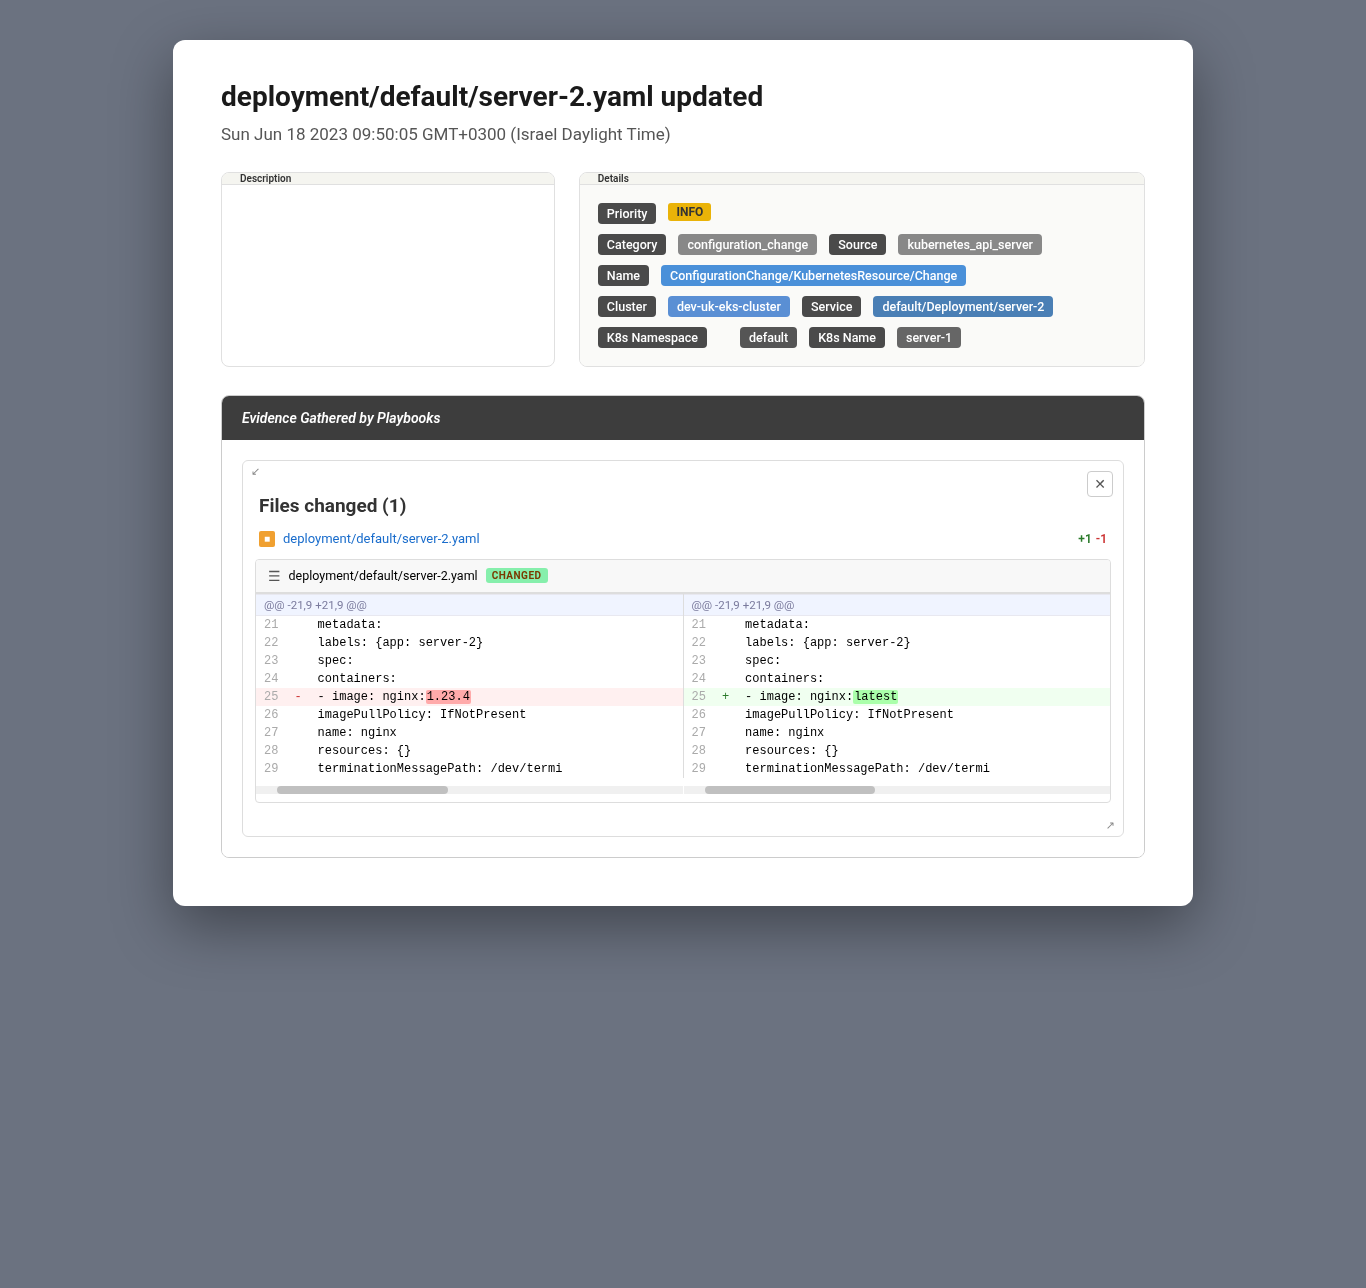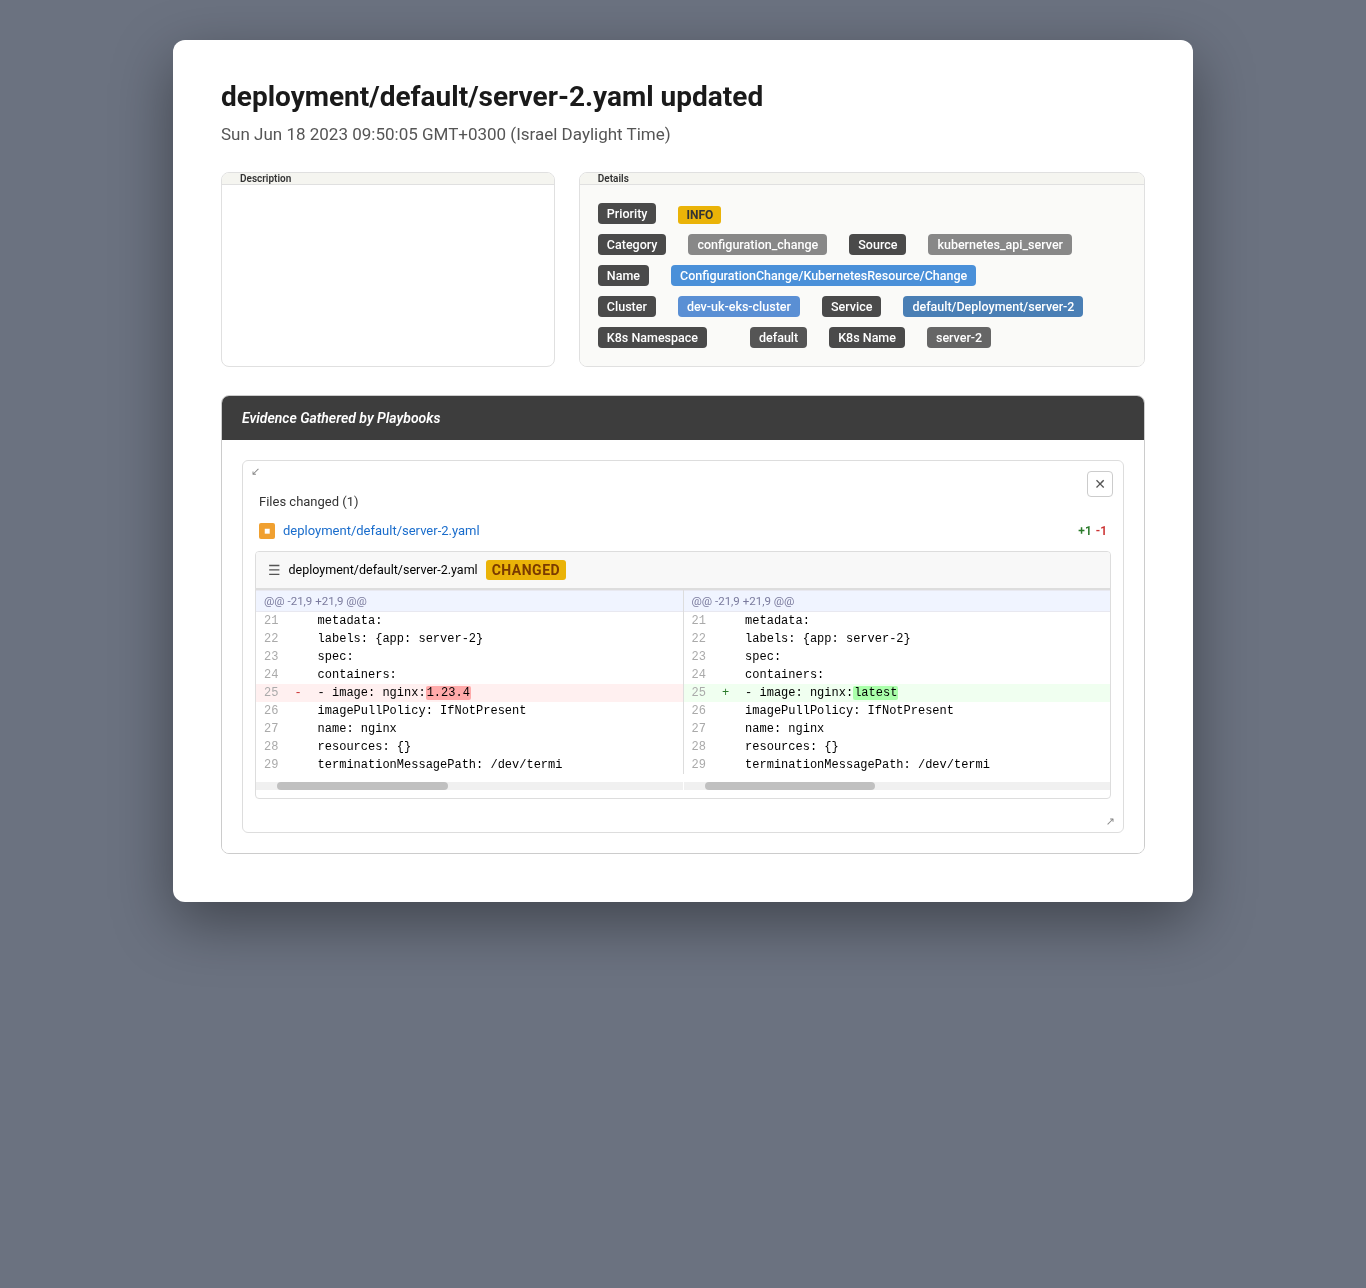--- a/index.html
+++ b/index.html
@@ -68,23 +68,23 @@
       color: #444;
       line-height: 1.5;
     }
     .details-grid {
       display: flex;
       flex-direction: column;
       gap: 10px;
     }
     .detail-row {
       display: flex;
-      align-items: flex-end;
+      align-items: flex-start;
       flex-wrap: wrap;
-      gap: 22px;
+      gap: 12px;
     }
     .tag {
       display: inline-flex;
       align-items: center;
       border-radius: 4px;
       font-size: 12.5px;
       font-weight: 500;
       padding: 3px 9px;
     }
     .tag-label {
@@ -161,22 +161,22 @@
       cursor: pointer;
       display: flex;
       align-items: center;
       justify-content: center;
       font-size: 14px;
       color: #555;
       z-index: 10;
     }
     .files-changed-header {
       padding: 12px 16px 8px 16px;
-      font-size: 13px;
-      font-weight: 400;
+      font-size: 19px;
+      font-weight: 700;
       color: #333;
     }
     .file-item-row {
       display: flex;
       align-items: center;
       justify-content: space-between;
       padding: 6px 16px 12px 16px;
     }
     .file-item-left {
       display: flex;
@@ -218,23 +218,23 @@
       padding: 8px 12px;
       background: #f8f8f8;
       border-bottom: 1px solid #ddd;
       font-size: 12.5px;
     }
     .diff-file-icon {
       font-size: 14px;
       color: #555;
     }
     .changed-badge {
-      background: #eab308;
+      background: #86efac;
       color: #7a3a00;
-      font-size: 14px;
+      font-size: 10px;
       font-weight: 700;
       padding: 2px 6px;
       border-radius: 3px;
       letter-spacing: 0.5px;
     }
     .diff-table {
       width: 100%;
       font-family: 'Courier New', Courier, monospace;
       font-size: 12px;
       border-collapse: collapse;
@@ -356,21 +356,21 @@
             <span class="tag tag-label">Cluster</span>
             <span class="tag tag-cluster">dev-uk-eks-cluster</span>
             <span class="tag tag-label">Service</span>
             <span class="tag tag-service-val">default/Deployment/server-2</span>
           </div>
 
           <div class="detail-row">
             <span class="tag tag-label">K8s Namespace</span>
             <span class="tag tag-namespace-val">default</span>
             <span class="tag tag-label">K8s Name</span>
-            <span class="tag tag-k8sname-val">server-2</span>
+            <span class="tag tag-k8sname-val">server-1</span>
           </div>
 
         </div>
       </div>
     </div>
   </div>
 
   <div class="evidence-section">
     <div class="evidence-header">Evidence Gathered by Playbooks</div>
     <div class="evidence-body">

